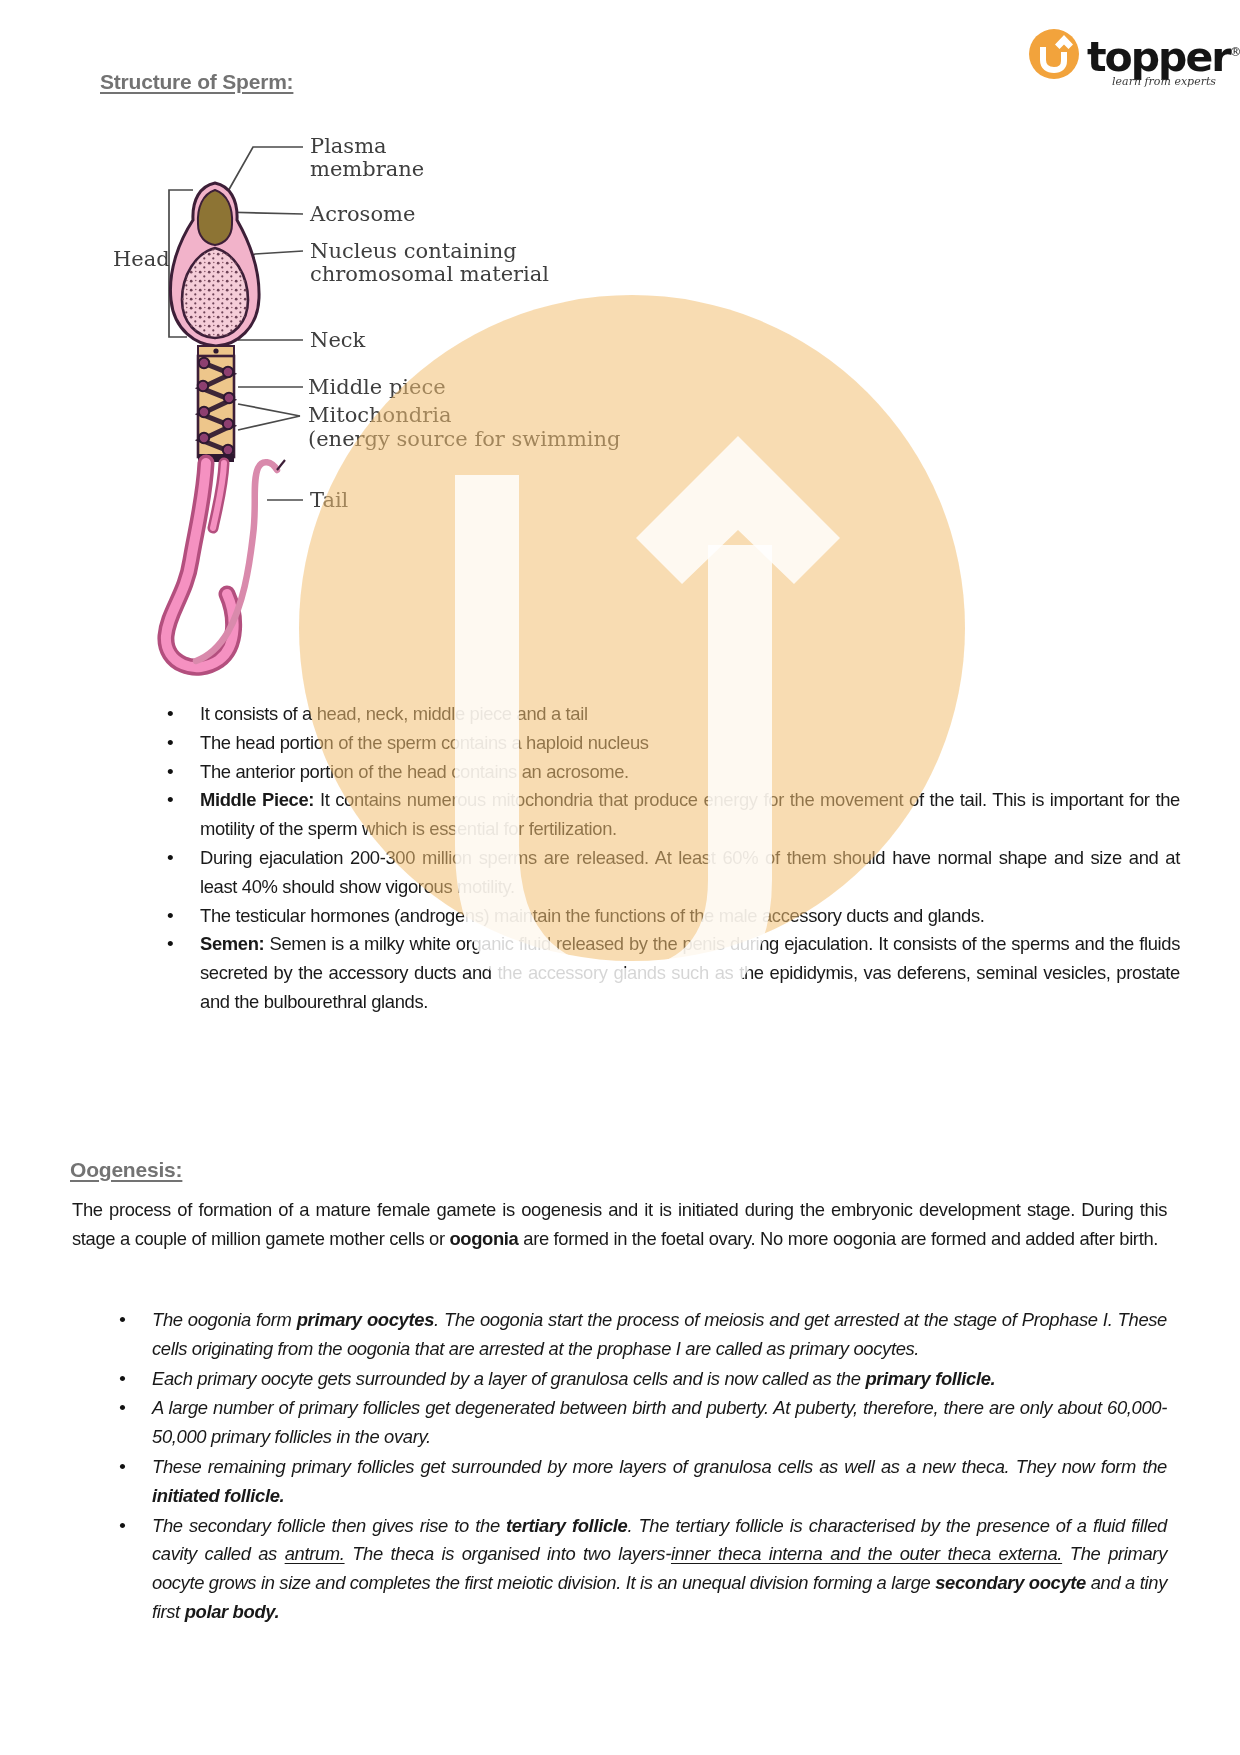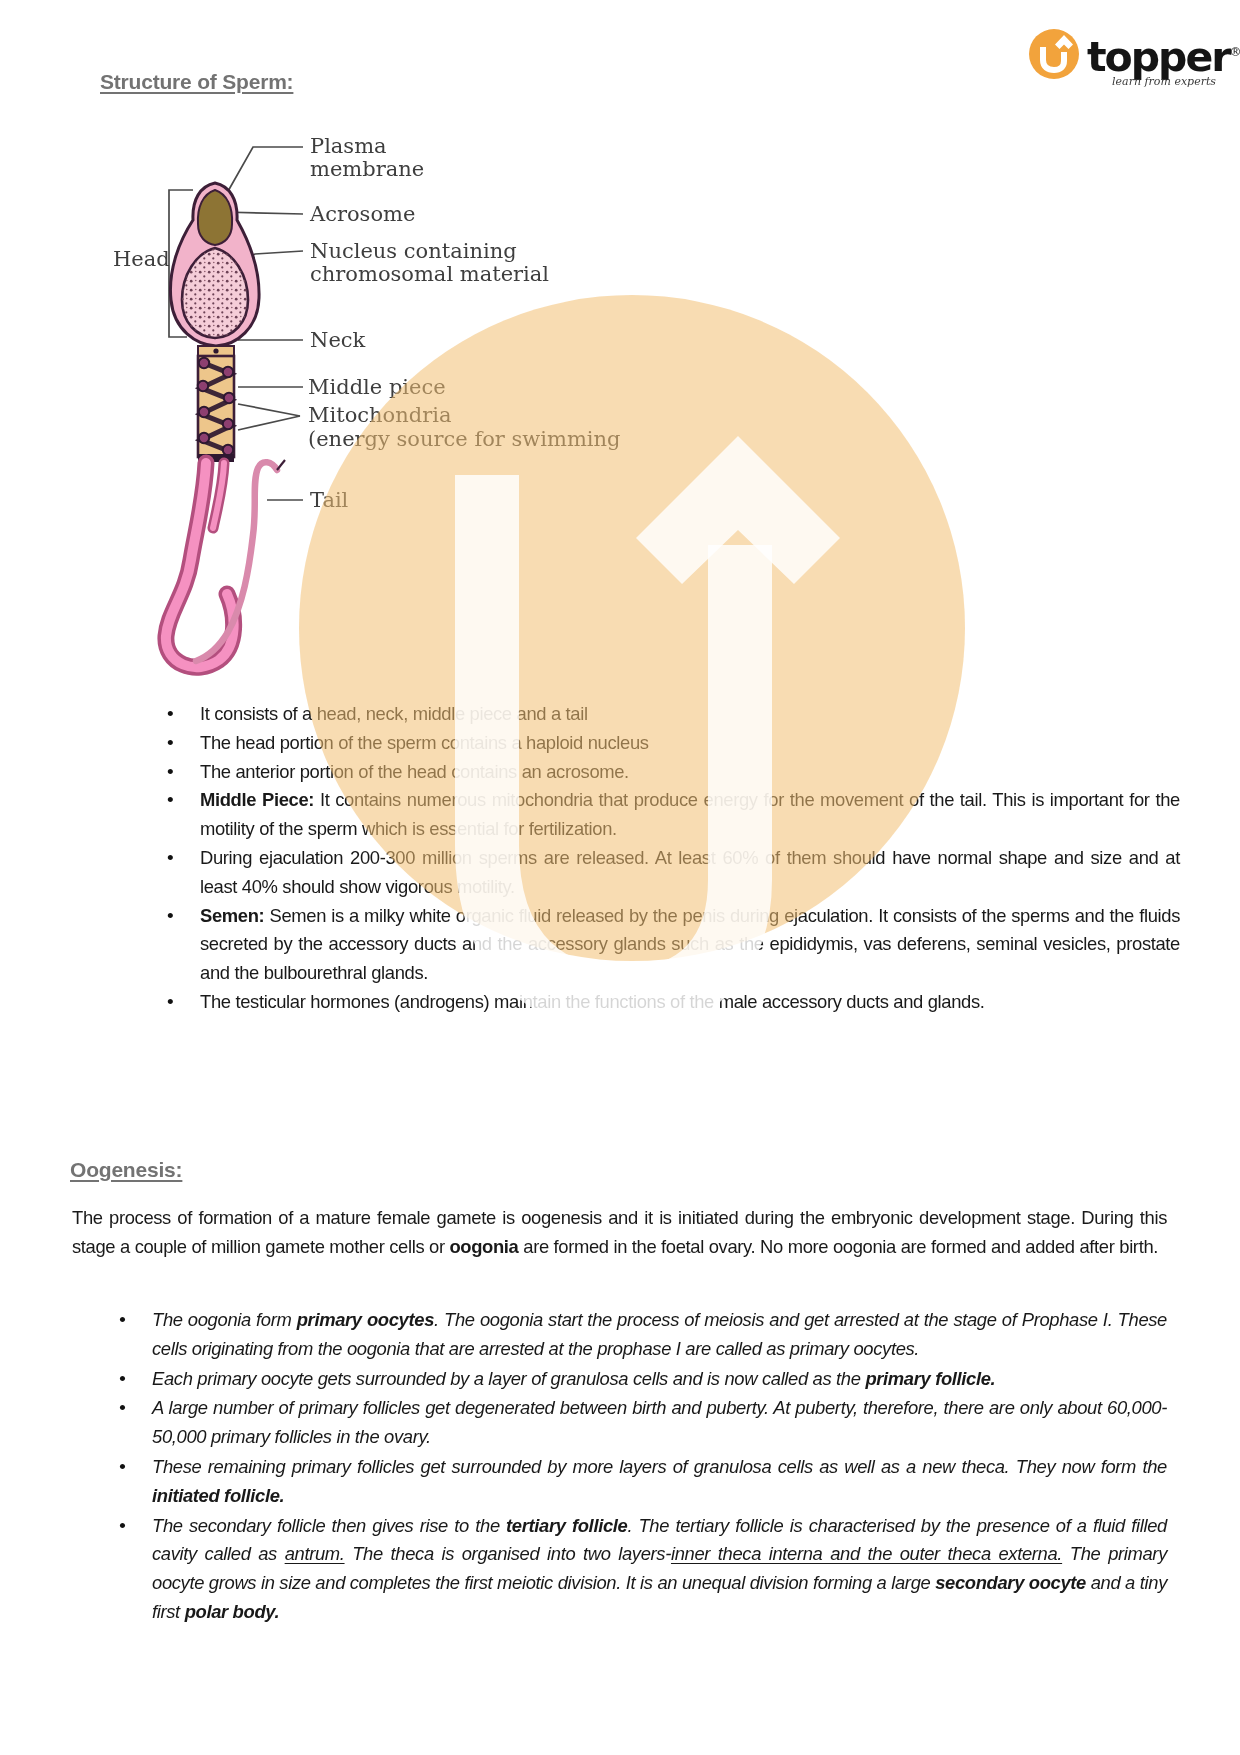--- a/index.html
+++ b/index.html
@@ -27,21 +27,21 @@
   }
   #logo .reg{font-size:12px;color:#151515;vertical-align:super;font-weight:400;letter-spacing:0;}
   #logo .tagline{
     font-family:"DejaVu Serif",serif;font-style:italic;font-size:11px;color:#3a3a3a;
     text-align:right;margin-top:-6px;padding-right:2px;letter-spacing:0;
   }
   
   .bodytxt{font-size:18.4px;line-height:28.8px;letter-spacing:-0.35px;color:#191919;}
   .b{font-weight:700;}
   .u{text-decoration:underline;text-underline-offset:3px;}
-  #paragraph1{left:72px;top:1196px;width:1095px;text-align:justify;margin-top:8px;}
+  #paragraph1{left:72px;top:1196px;width:1095px;text-align:justify;}
   ul.bullets{list-style:none;margin:0;padding:0;}
   ul.bullets li{position:relative;text-align:justify;margin:0 0 0 0;}
   ul.bullets li::before{
     content:"\2022";position:absolute;left:-33px;top:0;
     font-size:19px;color:#111;
   }
   #sperm-list{left:200px;top:700px;width:980px;}
   #oog-list{left:152px;top:1306px;width:1015px;}
   #oog-list li{margin-bottom:1px;font-style:italic;}
   
@@ -145,22 +145,22 @@
     <text class="dlabel" x="310" y="507">Tail</text>
   </g>
 </svg>
 
 <ul id="sperm-list" class="abs bullets bodytxt">
     <li><span>It consists of a head, neck, middle piece and a tail</span></li>
     <li><span>The head portion of the sperm contains a haploid nucleus</span></li>
     <li><span>The anterior portion of the head contains an acrosome.</span></li>
     <li><span class="b">Middle Piece:</span><span> It contains numerous mitochondria that produce energy for the movement of the tail. This is important for the motility of the sperm which is essential for fertilization.</span></li>
     <li><span>During ejaculation 200-300 million sperms are released. At least 60% of them should have normal shape and size and at least 40% should show vigorous motility.</span></li>
+    <li><span>The testicular hormones (androgens) maintain the functions of the male accessory ducts and glands.</span></li>
     <li><span class="b">Semen:</span><span> Semen is a milky white organic fluid released by the penis during ejaculation. It consists of the sperms and the fluids secreted by the accessory ducts and the accessory glands such as the epididymis, vas deferens, seminal vesicles, prostate and the bulbourethral glands.</span></li>
-    <li><span>The testicular hormones (androgens) maintain the functions of the male accessory ducts and glands.</span></li>
   </ul>
 
 <div id="heading2" class="abs h-underline">Oogenesis:</div>
 
 <div id="paragraph1" class="abs bodytxt"><span>The process of formation of a mature female gamete is oogenesis and it is initiated during the embryonic development stage. During this stage a couple of million gamete mother cells or </span><span class="b">oogonia</span><span> are formed in the foetal ovary. No more oogonia are formed and added after birth.</span></div>
 
 <ul id="oog-list" class="abs bullets bodytxt">
     <li><span>The oogonia form </span><span class="b">primary oocytes</span><span>. The oogonia start the process of meiosis and get arrested at the stage of Prophase I. These cells originating from the oogonia that are arrested at the prophase I are called as primary oocytes.</span></li>
     <li><span>Each primary oocyte gets surrounded by a layer of granulosa cells and is now called as the </span><span class="b">primary follicle.</span></li>
     <li><span>A large number of primary follicles get degenerated between birth and puberty. At puberty, therefore, there are only about 60,000-50,000 primary follicles in the ovary.</span></li>

